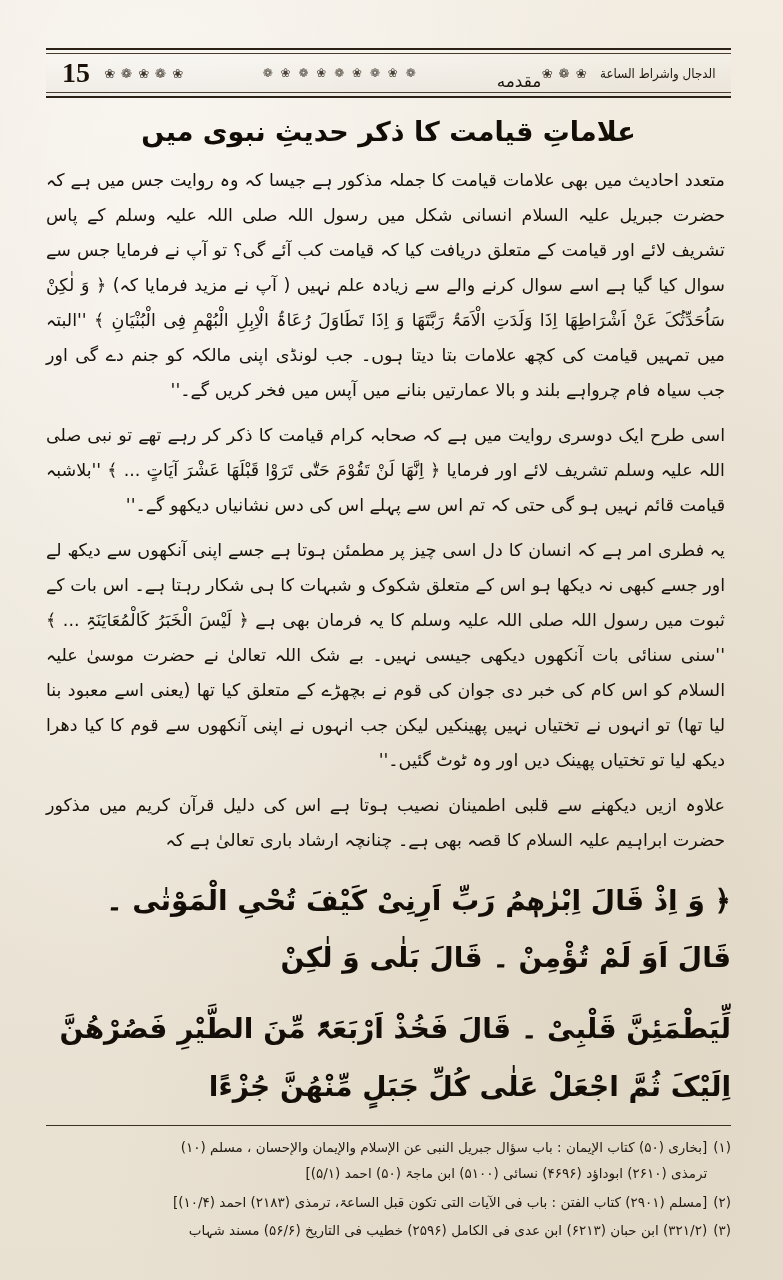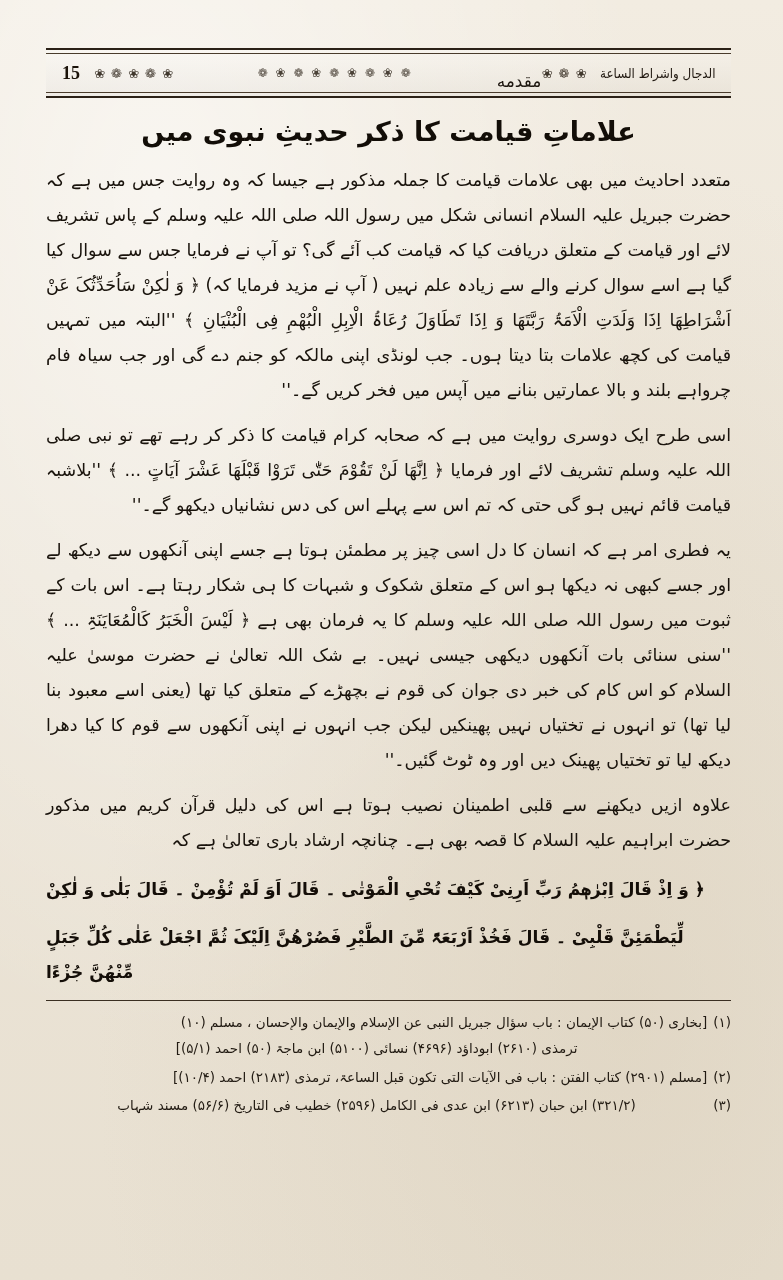--- a/index.html
+++ b/index.html
@@ -60,21 +60,21 @@
     letter-spacing: -0.5px;
     transform: scaleX(0.92);
   }
   .hdr-chapter {
     font-size: 17px;
     color: #1d160f;
     font-family: "DejaVu Sans", sans-serif;
     margin-top: 16px;
   }
   .page-num {
-    font-size: 18px;
+    font-size: 28px;
     font-weight: bold;
     color: #1a1209;
     font-family: "Liberation Serif", serif;
     padding: 0 6px;
   }
   .orn {
     color: #2e251a;
     font-size: 13px;
     letter-spacing: 1px;
     opacity: 0.9;
@@ -103,29 +103,29 @@
     color: #120d07;
     line-height: 1.5;
   }
   .sec-title.right {
     text-align: right;
     padding-right: 4px;
   }
   p.body {
     font-size: 17.5px;
     line-height: 2.0;
-    margin: 0 0 10px 0;
+    margin: 0 6px 10px 0;
     text-align: justify;
     text-justify: inter-word;
     color: #19130c;
   }
   .quran {
-    font-size: 17px;
+    font-size: 28px;
     line-height: 2.05;
-    text-align: left;
+    text-align: right;
     font-weight: bold;
     margin: 14px 0 8px 0;
     letter-spacing: 1px;
     color: #140e08;
   }
   
   .fn-rule {
     border: 0;
     border-top: 1px solid #3a2f22;
     margin: 10px 0 8px 0;
@@ -145,21 +145,21 @@
   .fn-num {
     flex: 0 0 auto;
     white-space: nowrap;
   }
   .fn-text {
     flex: 1 1 auto;
     text-align: justify;
   }
   .fn-text .cont {
     display: block;
-    text-align: center;
+    text-align: right;
   }
 </style>
 </head>
 <body>
 
 <div class="page">
 
   <div class="header">
     <div class="hdr-right">
       <span class="hdr-book">الدجال واشراط الساعة</span>

